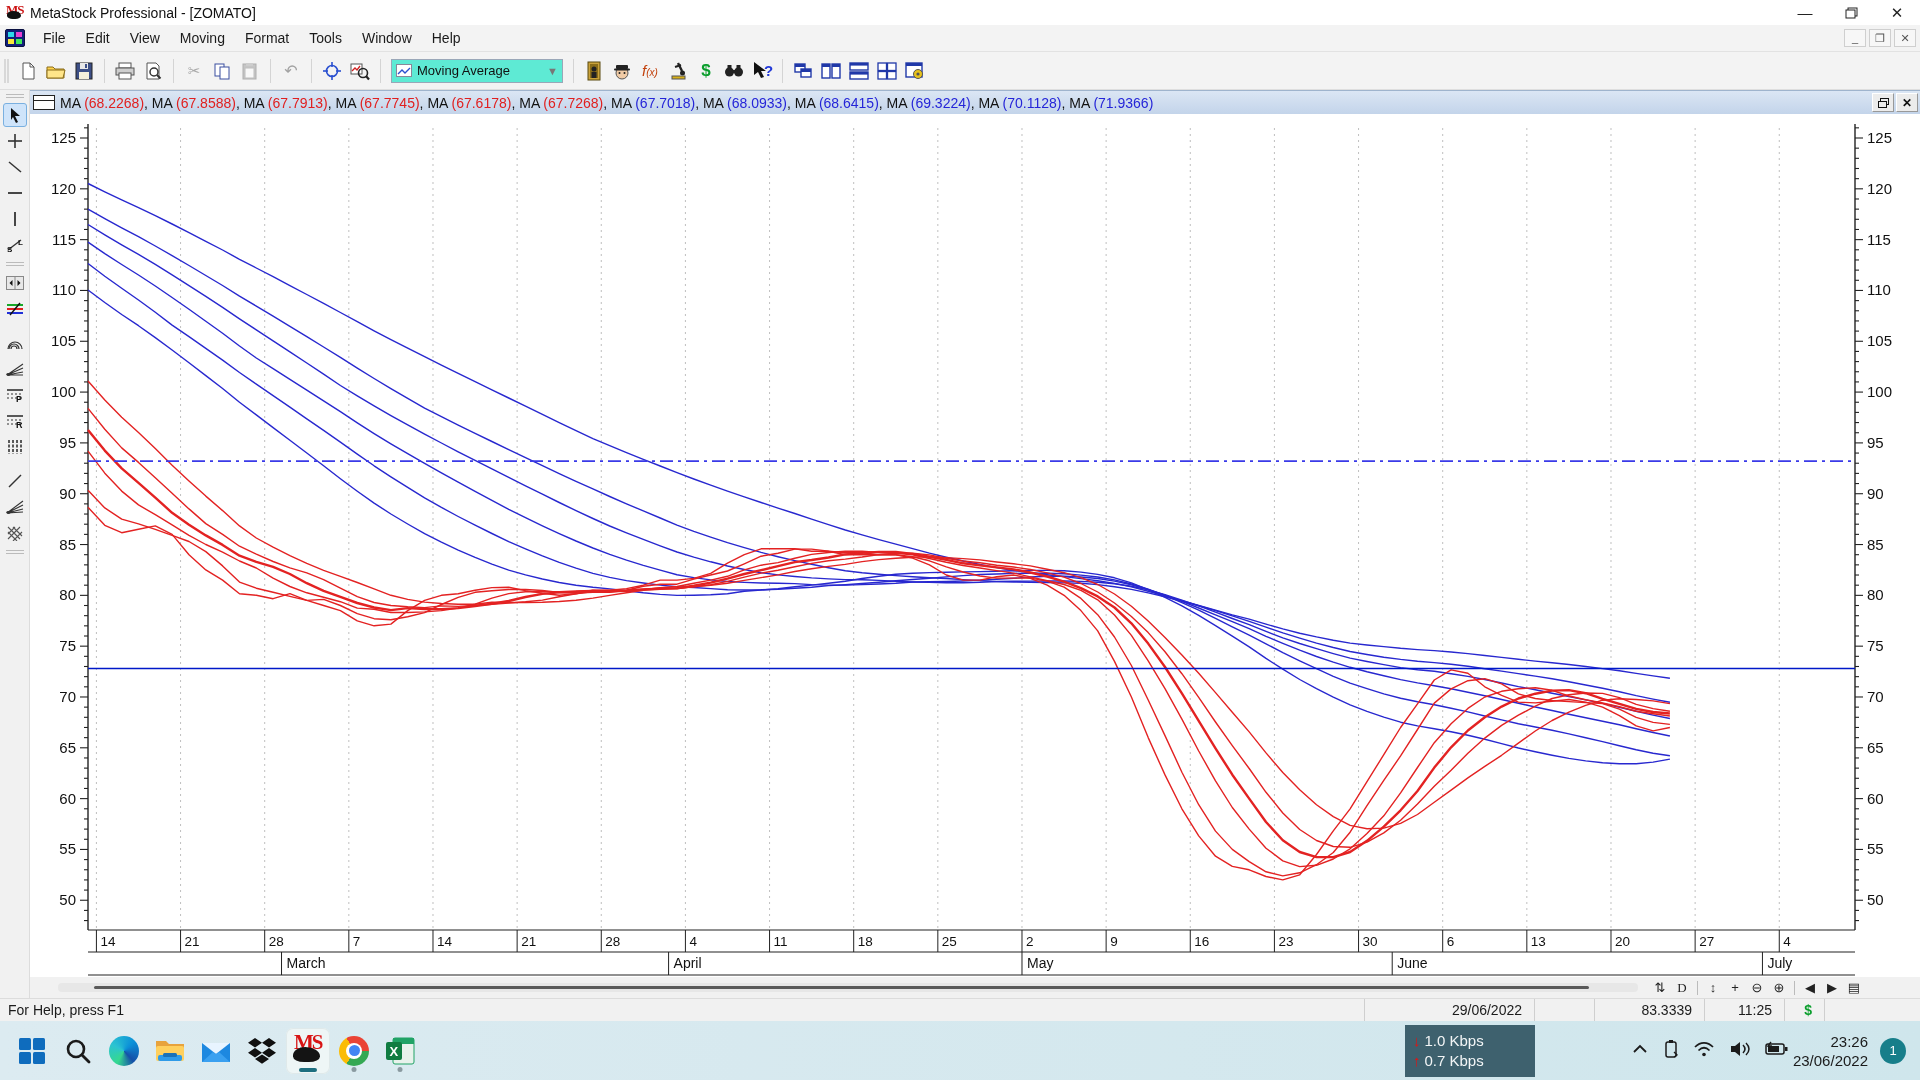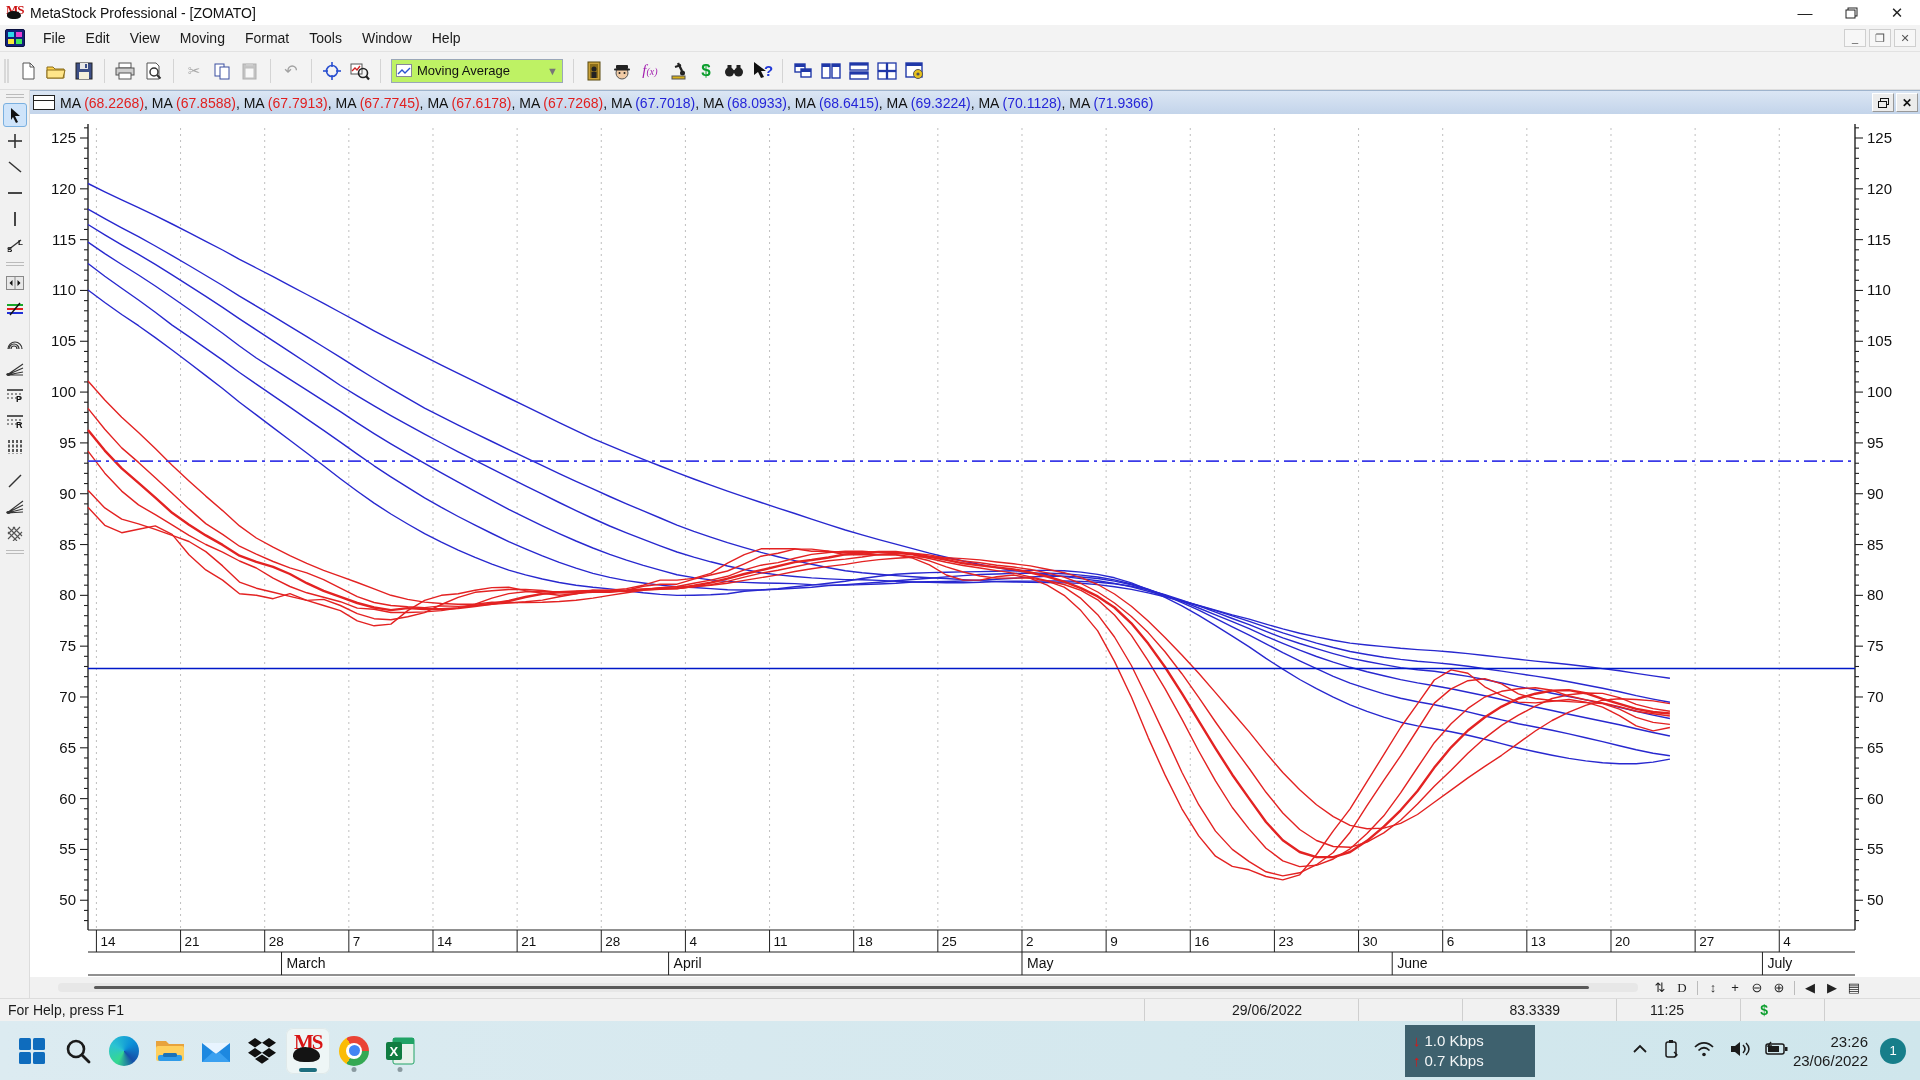--- a/index.html
+++ b/index.html
@@ -23,21 +23,21 @@
   #menubar .child-ctrls { margin-left:auto; display:flex; gap:3px; margin-right:4px; }
   #menubar .cbtn { width:22px; height:18px; background:#f7f7f7; border:1px solid #cfcfcf; color:#555; font-size:11px; display:flex; align-items:center; justify-content:center; }
 
   
   #toolbar { position:absolute; left:0; top:52px; width:1920px; height:38px; background:#f3f3f3; border-bottom:1px solid #dedede; display:flex; align-items:center; }
   .tgrip { width:5px; height:24px; border-left:2px solid #d8d8d8; border-right:2px solid #d8d8d8; margin:0 5px 0 4px; }
   .tsep { width:1px; height:24px; background:#d4d4d4; margin:0 6px; }
   .tool { width:28px; height:28px; display:flex; align-items:center; justify-content:center; }
   .tool svg { display:block; }
   .tool.dis { opacity:.42; filter:grayscale(1); }
-  .combo { width:172px; height:24px; border:1px solid #9aa7b8; background:#bef264; display:flex; align-items:center; font-size:13px; color:#111; padding:0 4px; margin:0 4px; }
+  .combo { width:172px; height:24px; border:1px solid #9aa7b8; background:#5eead4; display:flex; align-items:center; font-size:13px; color:#111; padding:0 4px; margin:0 4px; }
   .combo .cico { width:16px; height:13px; border:1px solid #889; margin-right:5px; position:relative; background:#fff; }
   .combo .chev { margin-left:auto; color:#777; font-size:11px; }
 
   
   #mabar { position:absolute; left:30px; top:90px; width:1890px; height:24px; background:linear-gradient(#dbe6f4,#c3d4ea); border-top:1px solid #9fb4cd; display:flex; align-items:center; font-size:14px; }
   #mabar .winico { width:22px; height:15px; background:#fff; border:1px solid #222; margin:0 5px 0 3px; position:relative; }
   #mabar .winico::before { content:""; position:absolute; left:0; top:0; right:0; height:4px; border-bottom:1px solid #222; }
   #mabar .ctrls { margin-left:auto; display:flex; gap:2px; margin-right:2px; }
   #mabar .mbtn { width:22px; height:19px; background:#ececec; border:1px solid #999; border-top-color:#fff; border-left-color:#fff; display:flex; align-items:center; justify-content:center; font-size:12px; font-weight:bold; color:#111; }
   .ma-red { color:#e02020; } .ma-blue { color:#2525d8; } .ma-k { color:#111; }
@@ -58,21 +58,21 @@
   #hscroll { position:relative; margin-left:28px; width:1580px; height:9px; background:#e7e7e7; border-radius:4px; }
   #hscroll .thumb { position:absolute; left:36px; top:3px; width:1495px; height:3px; background:#5a5a5a; border-radius:2px; }
   .srtools { display:flex; align-items:center; margin-left:12px; gap:2px; font-size:13px; color:#222; }
   .srtools .sbtn { min-width:20px; height:17px; display:flex; align-items:center; justify-content:center; padding:0 2px; }
   .srtools .ssep { width:1px; height:14px; background:#bbb; margin:0 3px; }
 
   
   #statusbar { position:absolute; left:0; top:998px; width:1920px; height:23px; background:#f1f1f1; border-top:1px solid #dcdcdc; display:flex; align-items:center; font-size:14px; color:#1b1b1b; }
   #statusbar .help { margin-left:8px; }
   #statusbar .panes { margin-left:auto; display:flex; align-items:center; height:100%; }
-  .spane { display:flex; align-items:center; justify-content:flex-end; padding:0 12px; height:100%; border-left:1px solid #cfcfcf;margin-left:44px; }
+  .spane { display:flex; align-items:center; justify-content:flex-end; padding:0 12px; height:100%; border-left:1px solid #cfcfcf; }
   .spane.dollar { color:#0b9e2d; font-weight:bold; }
 
   
   #taskbar { position:absolute; left:0; top:1021px; width:1920px; height:59px; background:linear-gradient(90deg,#dcebf1,#cfe6ec); display:flex; align-items:center; }
   .tb-ico { width:44px; height:46px; display:flex; align-items:center; justify-content:center; position:relative; margin-left:2px; }
   .tb-dot { position:absolute; bottom:2px; left:50%; transform:translateX(-50%); width:5px; height:5px; border-radius:3px; background:#8a9aa0; }
   .tb-ico.active { background:#eef6f6; border-radius:7px; box-shadow:0 0 0 1px #dfe9ea inset; }
   .tb-ico.active .tb-bar { position:absolute; bottom:2px; left:50%; transform:translateX(-50%); width:18px; height:4px; border-radius:2px; background:#1e6f80; }
   .chrome-ico { width:30px; height:30px; border-radius:50%; background:conic-gradient(from -30deg,#ea4335 0 120deg,#4285f4 120deg 121deg,#34a853 121deg 240deg,#fbbc05 240deg 360deg); position:relative; }
   .chrome-ico::before { content:""; position:absolute; left:7px; top:7px; width:16px; height:16px; border-radius:50%; background:#fff; }
@@ -228,21 +228,21 @@
     <span class="tool">
         <svg width="20" height="20">
           <circle cx="10" cy="12" r="6" fill="#f0cba6" stroke="#555"></circle>
           <rect x="4" y="4" width="12" height="4" rx="1" fill="#222"></rect>
           <rect x="2" y="7.5" width="16" height="2" rx="1" fill="#222"></rect>
           <circle cx="7.5" cy="12" r="1" fill="#222"></circle>
           <circle cx="12.5" cy="12" r="1" fill="#222"></circle>
         </svg>
       </span>
     <span class="tool">
-        <span style="font-family:Liberation Serif, serif;font-style:italic;font-size:15px;color:#a21caf">f<span style="font-size:10px">(x)</span></span>
+        <span style="font-family:Liberation Sans, sans-serif;font-style:italic;font-size:15px;color:#c2410c">f<span style="font-size:10px">(x)</span></span>
       </span>
     <span class="tool">
         <svg width="18" height="20">
           <line x1="9" y1="2" x2="13" y2="10" stroke="#222" stroke-width="2.4"></line>
           <line x1="6" y1="6" x2="12" y2="4" stroke="#222" stroke-width="2"></line>
           <circle cx="13.5" cy="12" r="2.5" fill="#222"></circle>
           <rect x="3" y="15" width="13" height="3" fill="#d8b018" stroke="#555"></rect>
         </svg>
       </span>
     <span class="tool">

